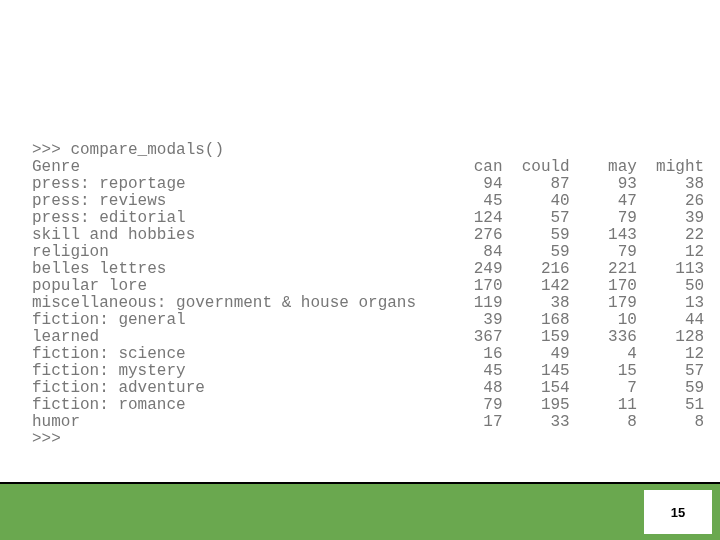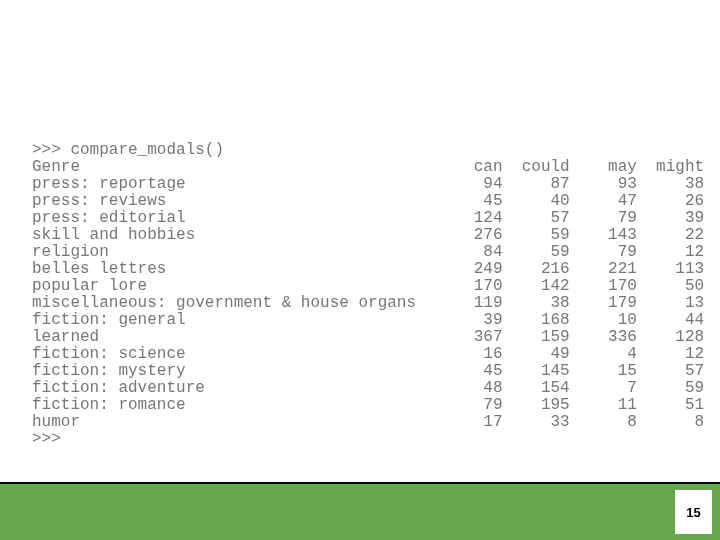--- a/index.html
+++ b/index.html
@@ -65,21 +65,21 @@
     bottom: 0;
     width: 720px;
     height: 56px;
     background: #6aa84f;
     border-top: 2px solid #000;
   }
   .pagenum-box {
     position: absolute;
     right: 8px;
     bottom: 6px;
-    width: 37px;
+    width: 68px;
     height: 44px;
     background: #fff;
     display: flex;
     align-items: center;
     justify-content: center;
     font-family: Arial, sans-serif;
     font-size: 13px;
     font-weight: bold;
     color: #000;
   }

